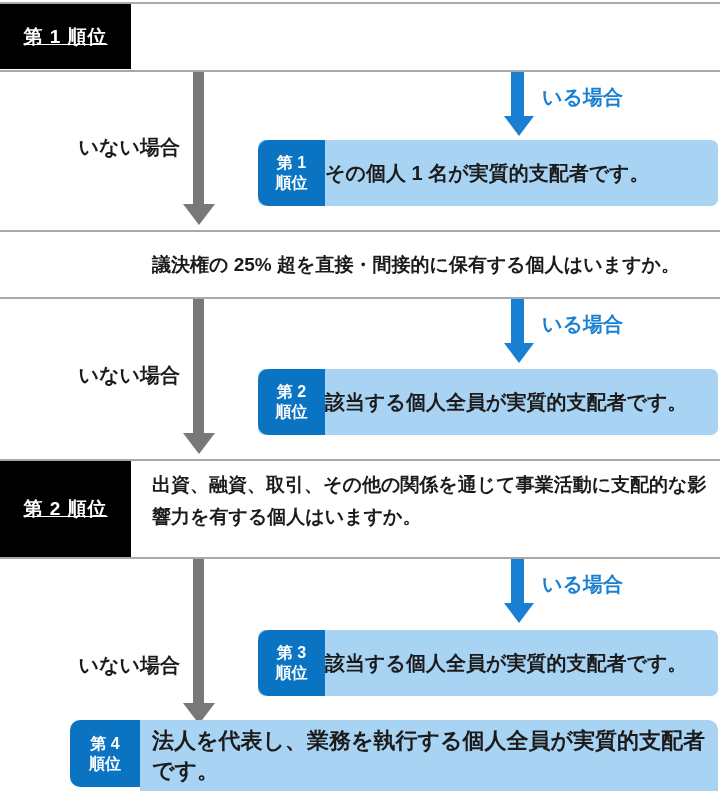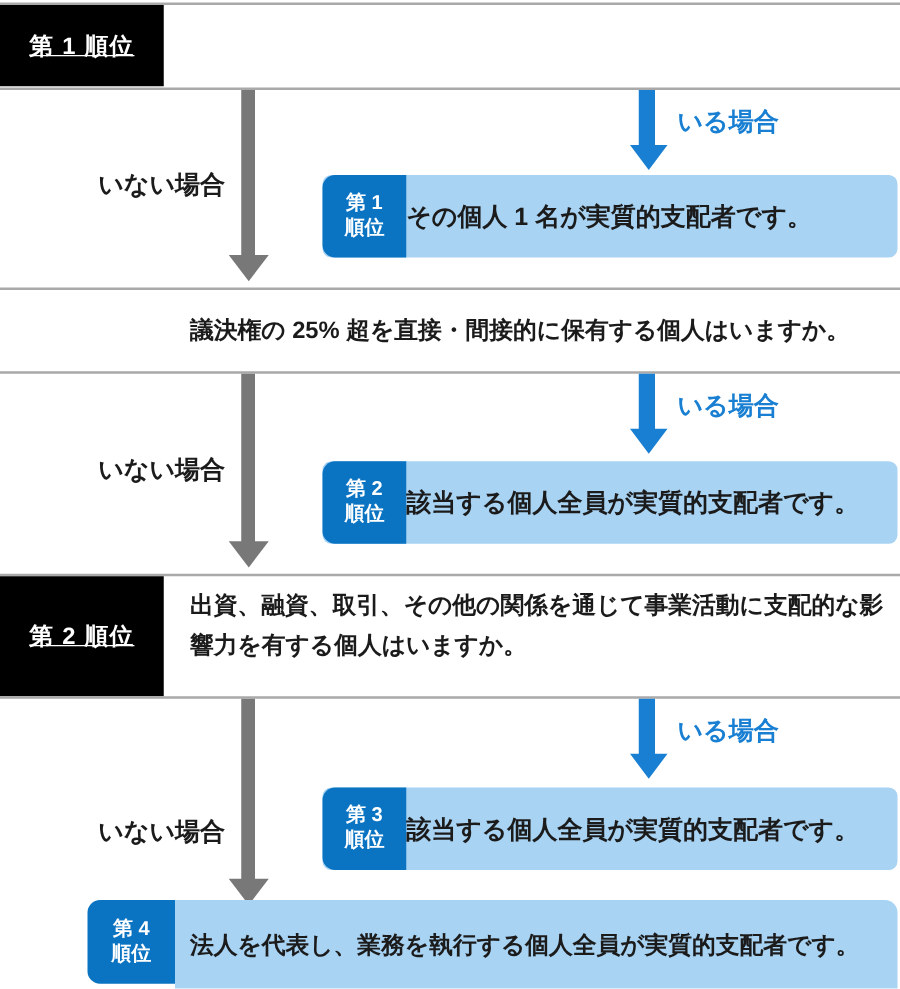--- a/index.html
+++ b/index.html
@@ -28,21 +28,21 @@
   .result-box{position:absolute;left:258px;width:460px;height:66px;background:#a8d3f3;
     border-radius:7px;display:flex;}
   .result-rank{width:67px;flex:0 0 67px;background:#0b74c2;border-radius:10px 0 0 10px;
     color:#ffffff;display:flex;flex-direction:column;align-items:center;justify-content:center;
     font-size:16px;line-height:20px;}
   .result-text{flex:1;display:flex;align-items:center;
     color:#1b1b1b;font-size:20px;}
 
   .final-body{position:absolute;left:140px;width:578px;top:720px;height:71px;
     background:#a8d3f3;border-radius:0 10px 0 0;display:flex;align-items:center;
-    padding-left:12px;box-sizing:border-box;color:#1b1b1b;font-size:19px;}
+    padding-left:12px;box-sizing:border-box;color:#1b1b1b;font-size:22px;}
   .final-rank{position:absolute;left:70px;width:70px;top:720px;height:67px;
     background:#0b74c2;border-radius:10px 0 0 10px;color:#ffffff;display:flex;
     flex-direction:column;align-items:center;justify-content:center;font-size:16px;line-height:20px;}
 </style>
 </head>
 <body>
 
 <div class="canvas">
 
   <div class="hline" style="top:2px;"></div>

